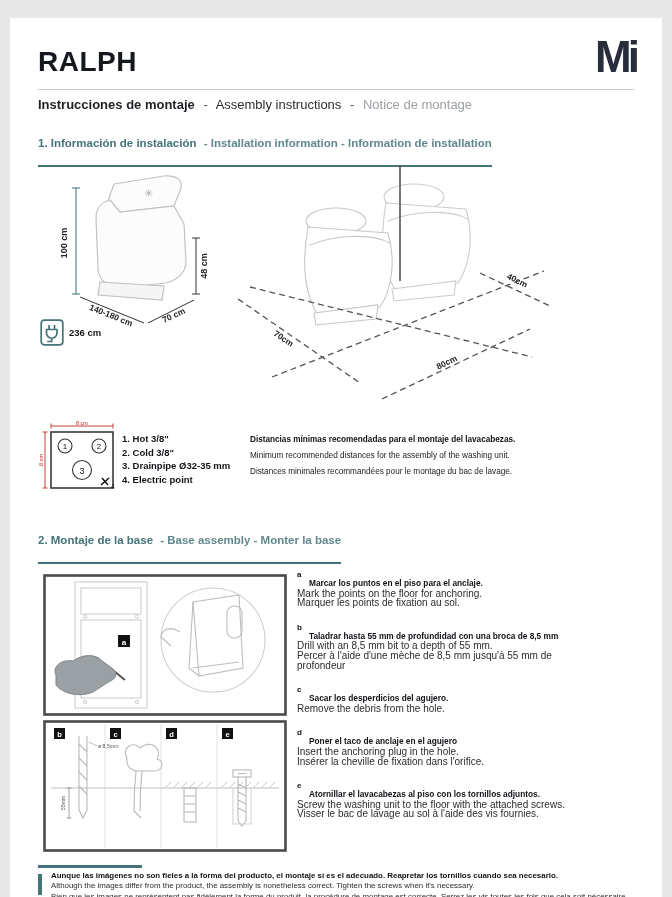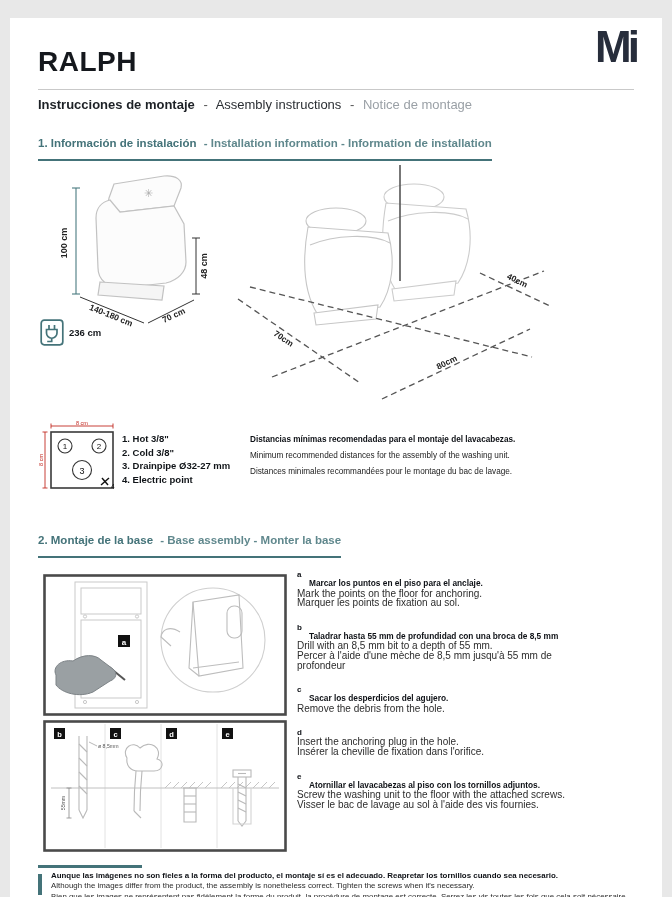--- a/index.html
+++ b/index.html
@@ -4,30 +4,30 @@
 <style>
   html,body{margin:0;padding:0;background:#e8e8e8;}
   .page{
     position:relative;width:652px;height:897px;background:#ffffff;
     margin:18px auto;overflow:hidden;
     font-family:"Liberation Sans", sans-serif;color:#111;
   }
   
   .title{position:absolute;left:28px;top:28px;font-size:28px;font-weight:800;
     letter-spacing:.5px;color:#15181d;}
-  .logo{position:absolute;right:26px;top:4px;font-size:44px;font-weight:800;
+  .logo{position:absolute;right:26px;top:14px;font-size:44px;font-weight:800;
     letter-spacing:-4px;color:#272d3b;}
   .header-rule{position:absolute;left:28px;right:28px;top:71px;height:1px;background:#c9c9c9;}
   .subtitle{position:absolute;left:28px;top:79px;font-size:13px;color:#2a2e33;white-space:nowrap;}
   .subtitle .es{font-weight:700;color:#1d2126;}
   .subtitle .sep{margin:0 5px;color:#555;}
   .subtitle .fr{color:#9aa0a6;}
   
   .sec-heading{position:absolute;left:28px;font-size:11.5px;color:#447379;
-    border-bottom:2px solid #447379;padding-bottom:10px;white-space:nowrap;}
+    border-bottom:2px solid #447379;padding-bottom:16px;white-space:nowrap;}
   .sec-heading .bold{font-weight:800;}
   .sec-heading .rest{font-weight:600;opacity:.85;margin-left:4px;}
   #sec1{top:119px;}
   #sec2{top:516px;}
   
   svg{display:block;}
   text{font-family:"Liberation Sans", sans-serif;}
   .chair-svg{position:absolute;left:26px;top:148px;}
   .persp-svg{position:absolute;left:222px;top:141px;}
   .plug-row{position:absolute;left:30px;top:301px;display:flex;align-items:center;gap:5px;}
@@ -163,21 +163,21 @@
     <g stroke="#111" stroke-width="1.4">
       <line x1="63" y1="66" x2="71" y2="59"></line>
         <line x1="64" y1="59" x2="70" y2="66"></line>
     </g>
     <text x="73" y="70" font-size="6.5" fill="#111">4</text>
   </svg>
 
   <div class="conn-list">
     <div><span>1.</span> <span>Hot 3/8"</span></div>
     <div><span>2.</span> <span>Cold 3/8"</span></div>
-    <div><span>3.</span> <span>Drainpipe Ø32-27 mm</span></div>
+    <div><span>3.</span> <span>Drainpipe Ø32-35 mm</span></div>
     <div><span>4.</span> <span>Electric point</span></div>
   </div>
 
   <div class="conn-notes">
     <div class="n-es">Distancias mínimas recomendadas para el montaje del lavacabezas.</div>
     <div class="n-en">Minimum recommended distances for the assembly of the washing unit.</div>
     <div class="n-fr">Distances minimales recommandées pour le montage du bac de lavage.</div>
   </div>
 
   <div class="sec-heading" id="sec2">
@@ -301,20 +301,21 @@
       <div class="step-en">Drill with an 8,5 mm bit to a depth of 55 mm.</div>
       <div class="step-fr">Percer à l'aide d'une mèche de 8,5 mm jusqu'à 55 mm de profondeur</div>
     </div>
     <div class="step">
       <div class="step-letter">c</div>
       <div class="step-es">Sacar los desperdicios del agujero.</div>
       <div class="step-en">Remove the debris from the hole.</div>
     </div>
     <div class="step">
       <div class="step-letter">d</div>
+      <div class="step-es">Poner el taco de anclaje en el agujero</div>
       <div class="step-en">Insert the anchoring plug in the hole.</div>
       <div class="step-fr">Insérer la cheville de fixation dans l'orifice.</div>
     </div>
     <div class="step">
       <div class="step-letter">e</div>
       <div class="step-es">Atornillar el lavacabezas al piso con los tornillos adjuntos.</div>
       <div class="step-en">Screw the washing unit to the floor with the attached screws.</div>
       <div class="step-fr">Visser le bac de lavage au sol à l'aide des vis fournies.</div>
     </div>
   </div>

